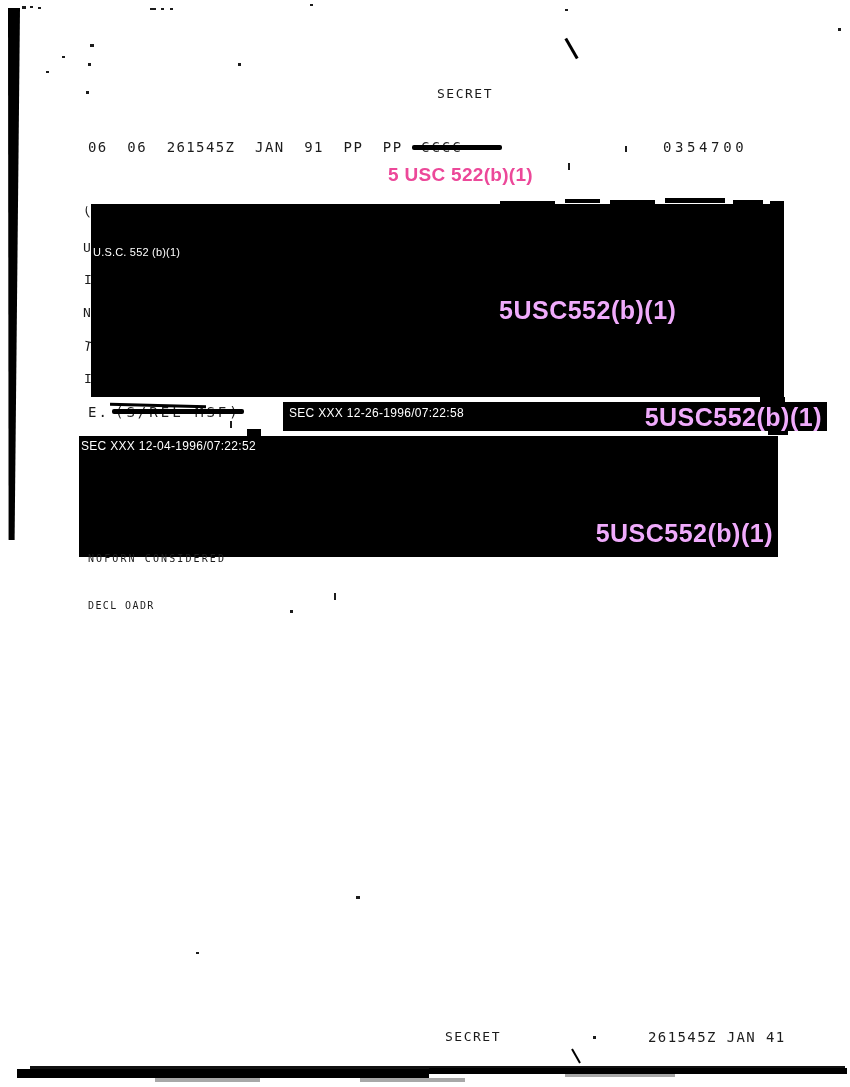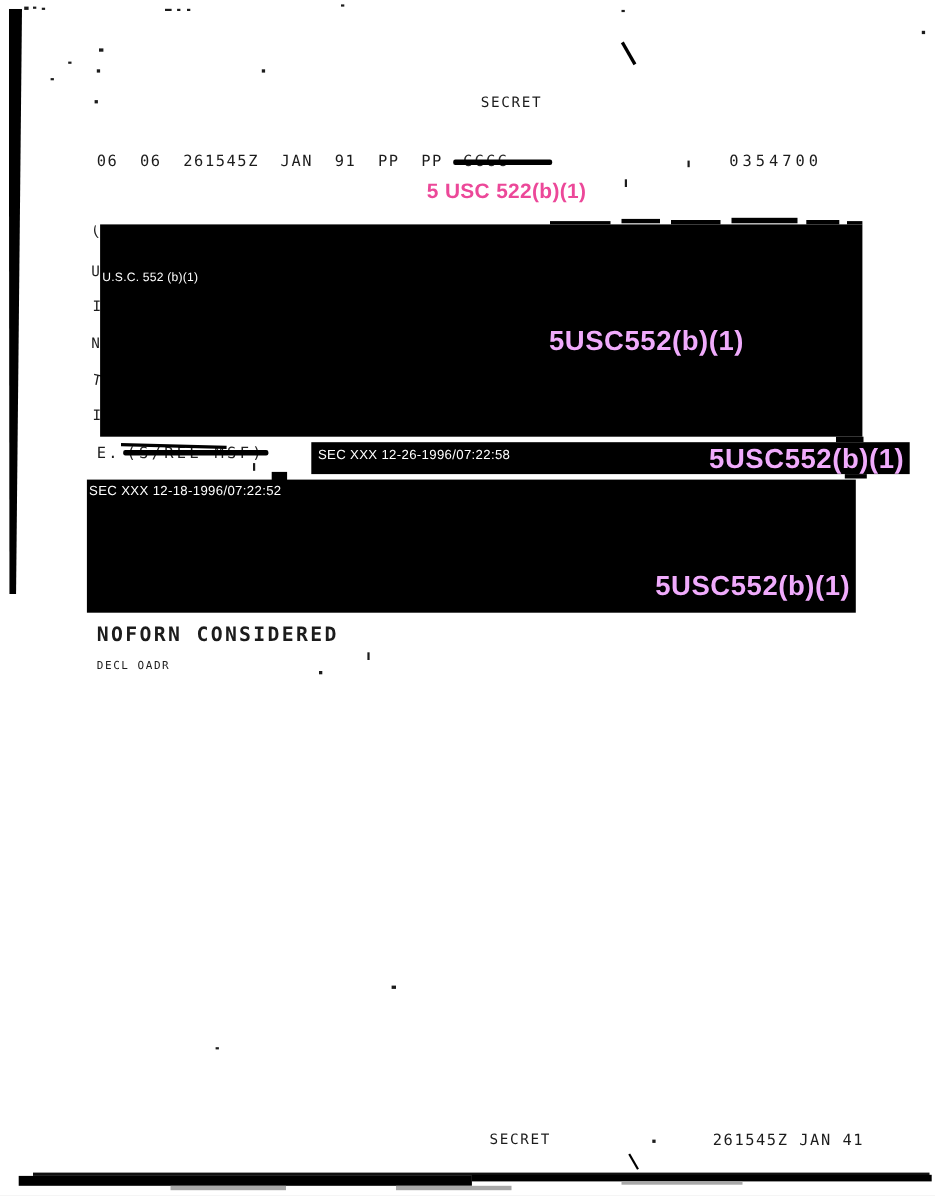--- a/index.html
+++ b/index.html
@@ -81,25 +81,25 @@
   <div class="speck" style="left:230px;top:421px;width:2px;height:7px;"></div>
 
   <div class="redact" style="left:244px;top:402px;width:544px;height:29px;margin-left:39px;">
     <div class="abs wlabel" style="left:6px;top:4px;font-size:12px;letter-spacing:0.3px;">SEC XXX 12-26-1996/07:22:58</div>
     <div class="abs wbold" style="right:5px;top:1px;">5USC552(b)(1)</div>
   </div>
   <div class="redact" style="left:247px;top:429px;width:14px;height:10px;"></div>
   <div class="redact" style="left:768px;top:431px;width:20px;height:4px;"></div>
 
   <div class="redact" style="left:79px;top:436px;width:699px;height:121px;">
-    <div class="abs wlabel" style="left:2px;top:3px;font-size:12px;letter-spacing:0.3px;">SEC XXX 12-18-1996/07:22:52</div>
+    <div class="abs wlabel" style="left:2px;top:3px;font-size:12px;letter-spacing:0.3px;">SEC XXX 12-04-1996/07:22:52</div>
     <div class="abs wbold" style="right:5px;bottom:9px;">5USC552(b)(1)</div>
   </div>
 
-  <div class="abs mono" style="left:88px;top:567px;font-size:18px;letter-spacing:2.1px;font-weight:bold;">NOFORN CONSIDERED</div>
+  <div class="abs mono" style="left:88px;top:553px;font-size:10px;letter-spacing:2.1px;">NOFORN CONSIDERED</div>
   <div class="speck" style="left:334px;top:593px;width:2px;height:7px;"></div>
   <div class="abs mono" style="left:88px;top:600px;font-size:10px;letter-spacing:1.4px;">DECL OADR</div>
   <div class="speck" style="left:290px;top:610px;width:3px;height:3px;"></div>
 
   <div class="speck" style="left:356px;top:896px;width:4px;height:3px;"></div>
   <div class="speck" style="left:196px;top:952px;width:3px;height:2px;"></div>
 
 
   <div class="abs mono" style="left:445px;top:1029px;font-size:13px;letter-spacing:1.5px;">SECRET</div>
   <div class="speck" style="left:593px;top:1036px;width:3px;height:3px;"></div>

